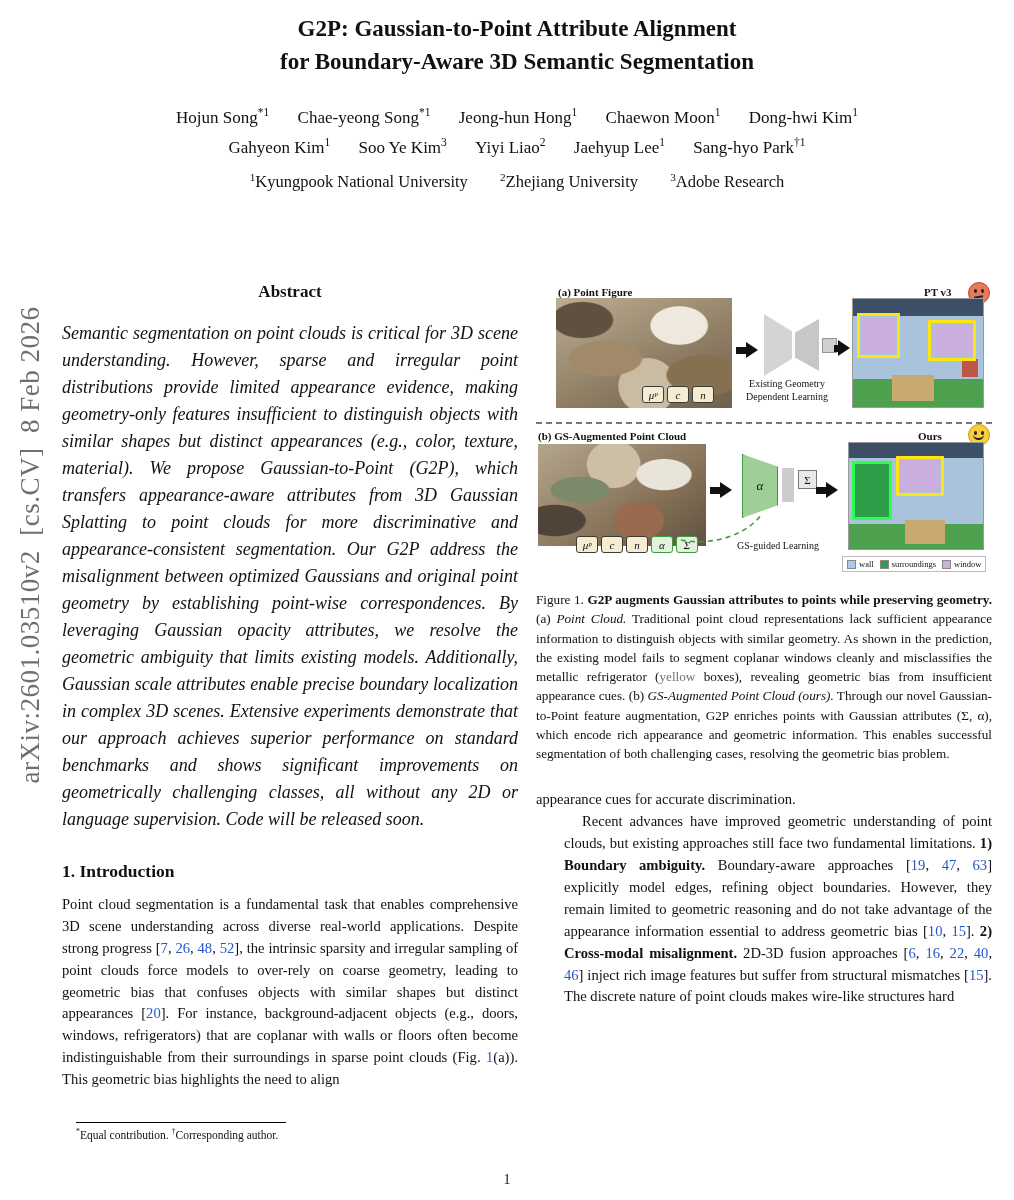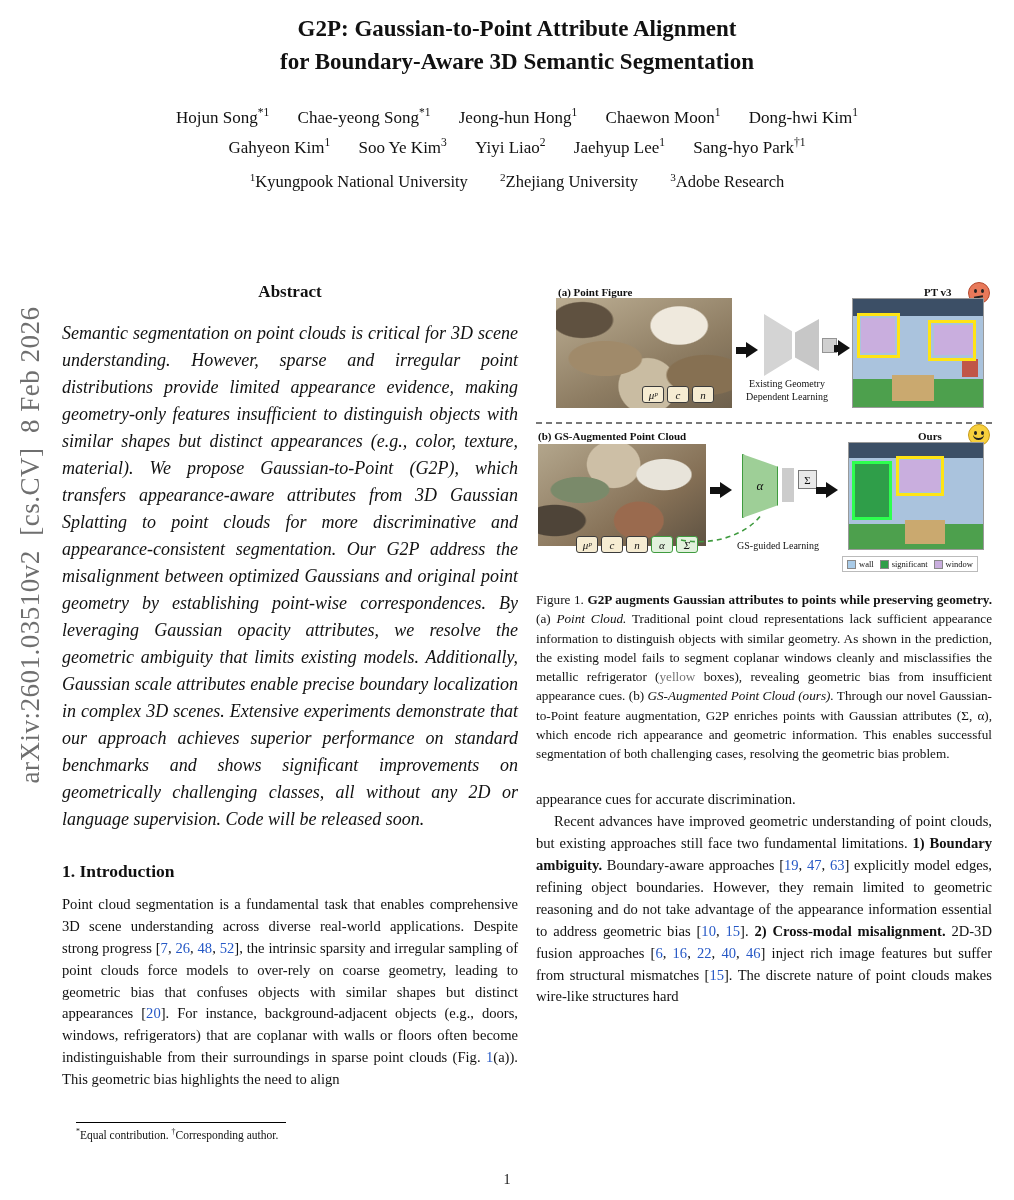--- a/index.html
+++ b/index.html
@@ -17,21 +17,21 @@
   .affils{position:absolute;top:170px;left:60px;width:914px;text-align:center;font-size:16.5px;}
   .affil{margin:0 14px;white-space:nowrap;text-align:center;}
 
   .columns{position:absolute;top:282px;left:62px;width:930px;display:flex;gap:18px;}
   .col{width:456px;}
 
   .abstract-heading{text-align:center;font-size:17px;font-weight:bold;margin:0 0 14px 0;}
   .abstract-text{font-style:italic;font-size:18px;line-height:1.5;text-align:justify;}
   .section-heading{font-size:17.5px;font-weight:bold;margin:28px 0 12px 0;}
   .body-text{font-size:14.6px;line-height:1.5;text-align:justify;margin:0;}
-  .indent{text-indent:18px;}
+  .indent{text-indent:18px;margin-left:28px;}
   .seg-link{color:#2457c5;}
   .seg-bold{font-weight:bold;}
   .seg-italic{font-style:italic;}
   .seg-yellow{color:#737373;}
   .seg-sup{vertical-align:super;font-size:68%;}
 
   .caption{font-size:13.2px;line-height:1.46;text-align:justify;margin-top:12px;}
   .rc-body{margin-top:26px;}
   .rc-body .body-text{margin-bottom:0;}
 
@@ -257,21 +257,21 @@
           <div class="layer" style="left:35%;top:12%;width:36%;height:38%;border:3px solid #ffe414;box-sizing:border-box;"></div>
         </div>
 
         <div class="legend">
           <span class="leg">
               <span class="sw" style="background: rgb(169, 203, 232);"></span>
               <span>wall</span>
             </span>
           <span class="leg">
               <span class="sw" style="background: rgb(47, 158, 73);"></span>
-              <span>significant</span>
+              <span>surroundings</span>
             </span>
           <span class="leg">
               <span class="sw" style="background: rgb(201, 174, 222);"></span>
               <span>window</span>
             </span>
         </div>
       </div>
 
       <p class="caption"><span>Figure 1. </span><span class="seg-bold">G2P augments Gaussian attributes to points while preserving geometry.</span><span> (a) </span><span class="seg-italic">Point Cloud.</span><span> Traditional point cloud representations lack sufficient appearance information to distinguish objects with similar geometry. As shown in the prediction, the existing model fails to segment coplanar windows cleanly and misclassifies the metallic refrigerator (</span><span class="seg-yellow">yellow</span><span> boxes), revealing geometric bias from insufficient appearance cues. (b) </span><span class="seg-italic">GS-Augmented Point Cloud (ours).</span><span> Through our novel Gaussian-to-Point feature augmentation, G2P enriches points with Gaussian attributes (Σ, α), which encode rich appearance and geometric information. This enables successful segmentation of both challenging cases, resolving the geometric bias problem.</span></p>
 

